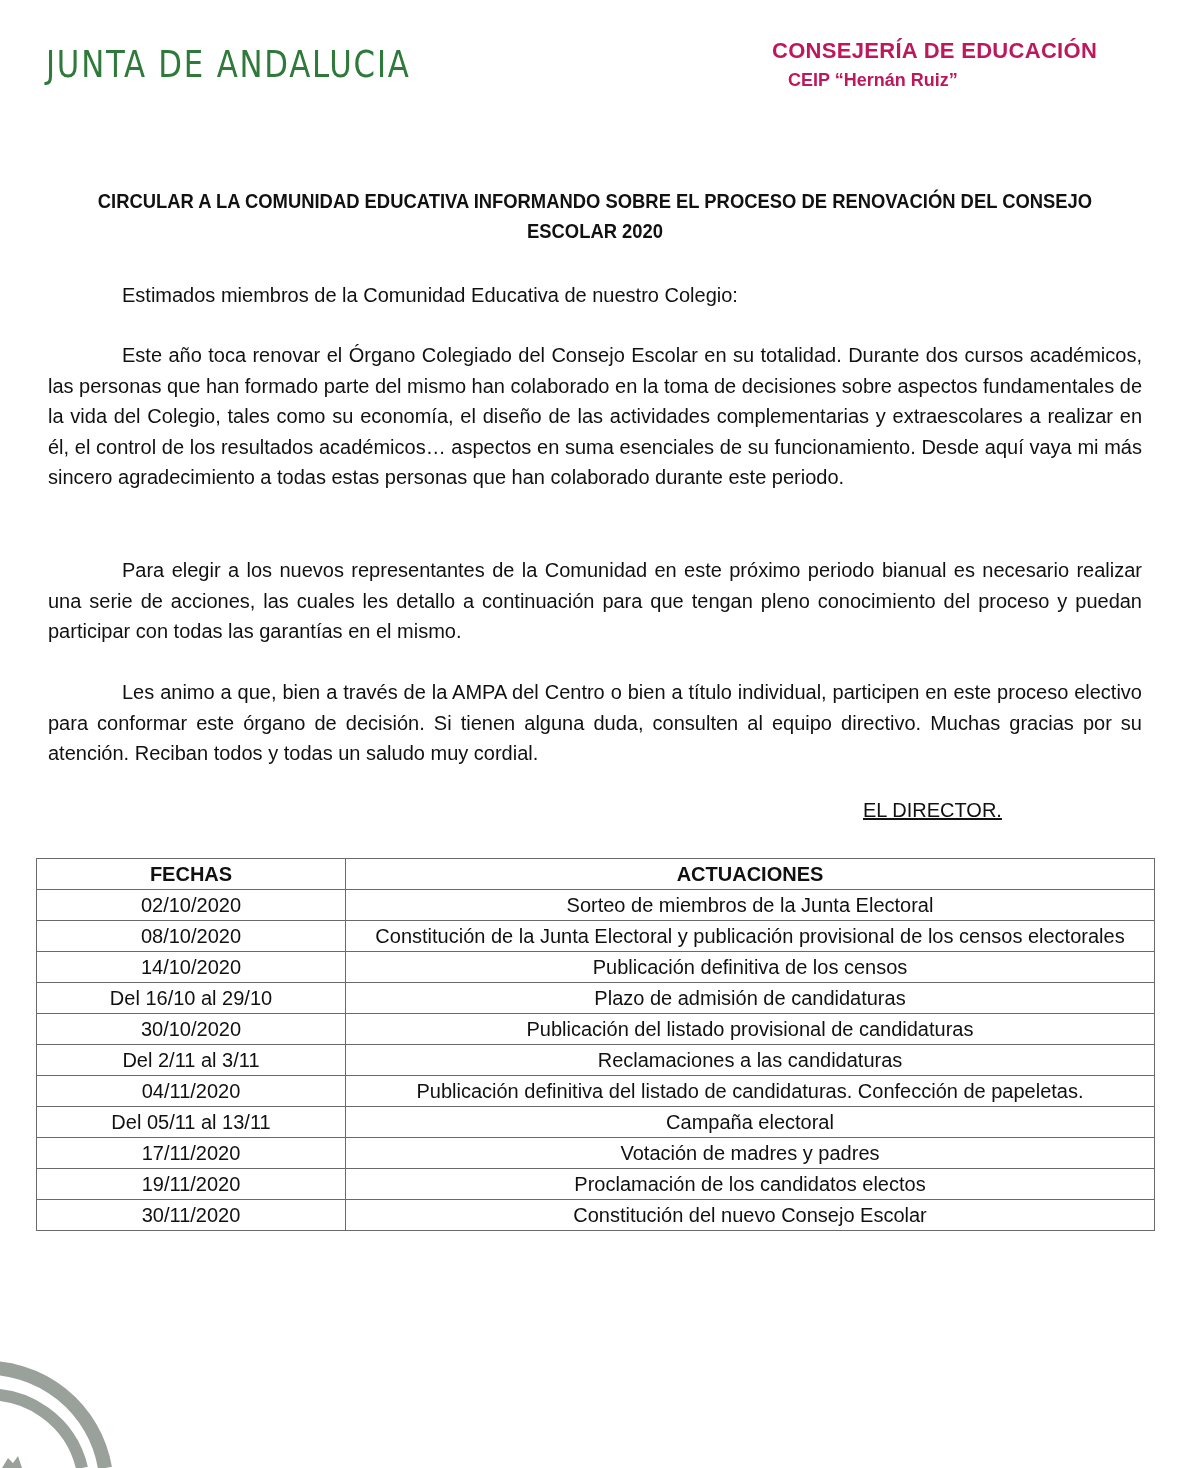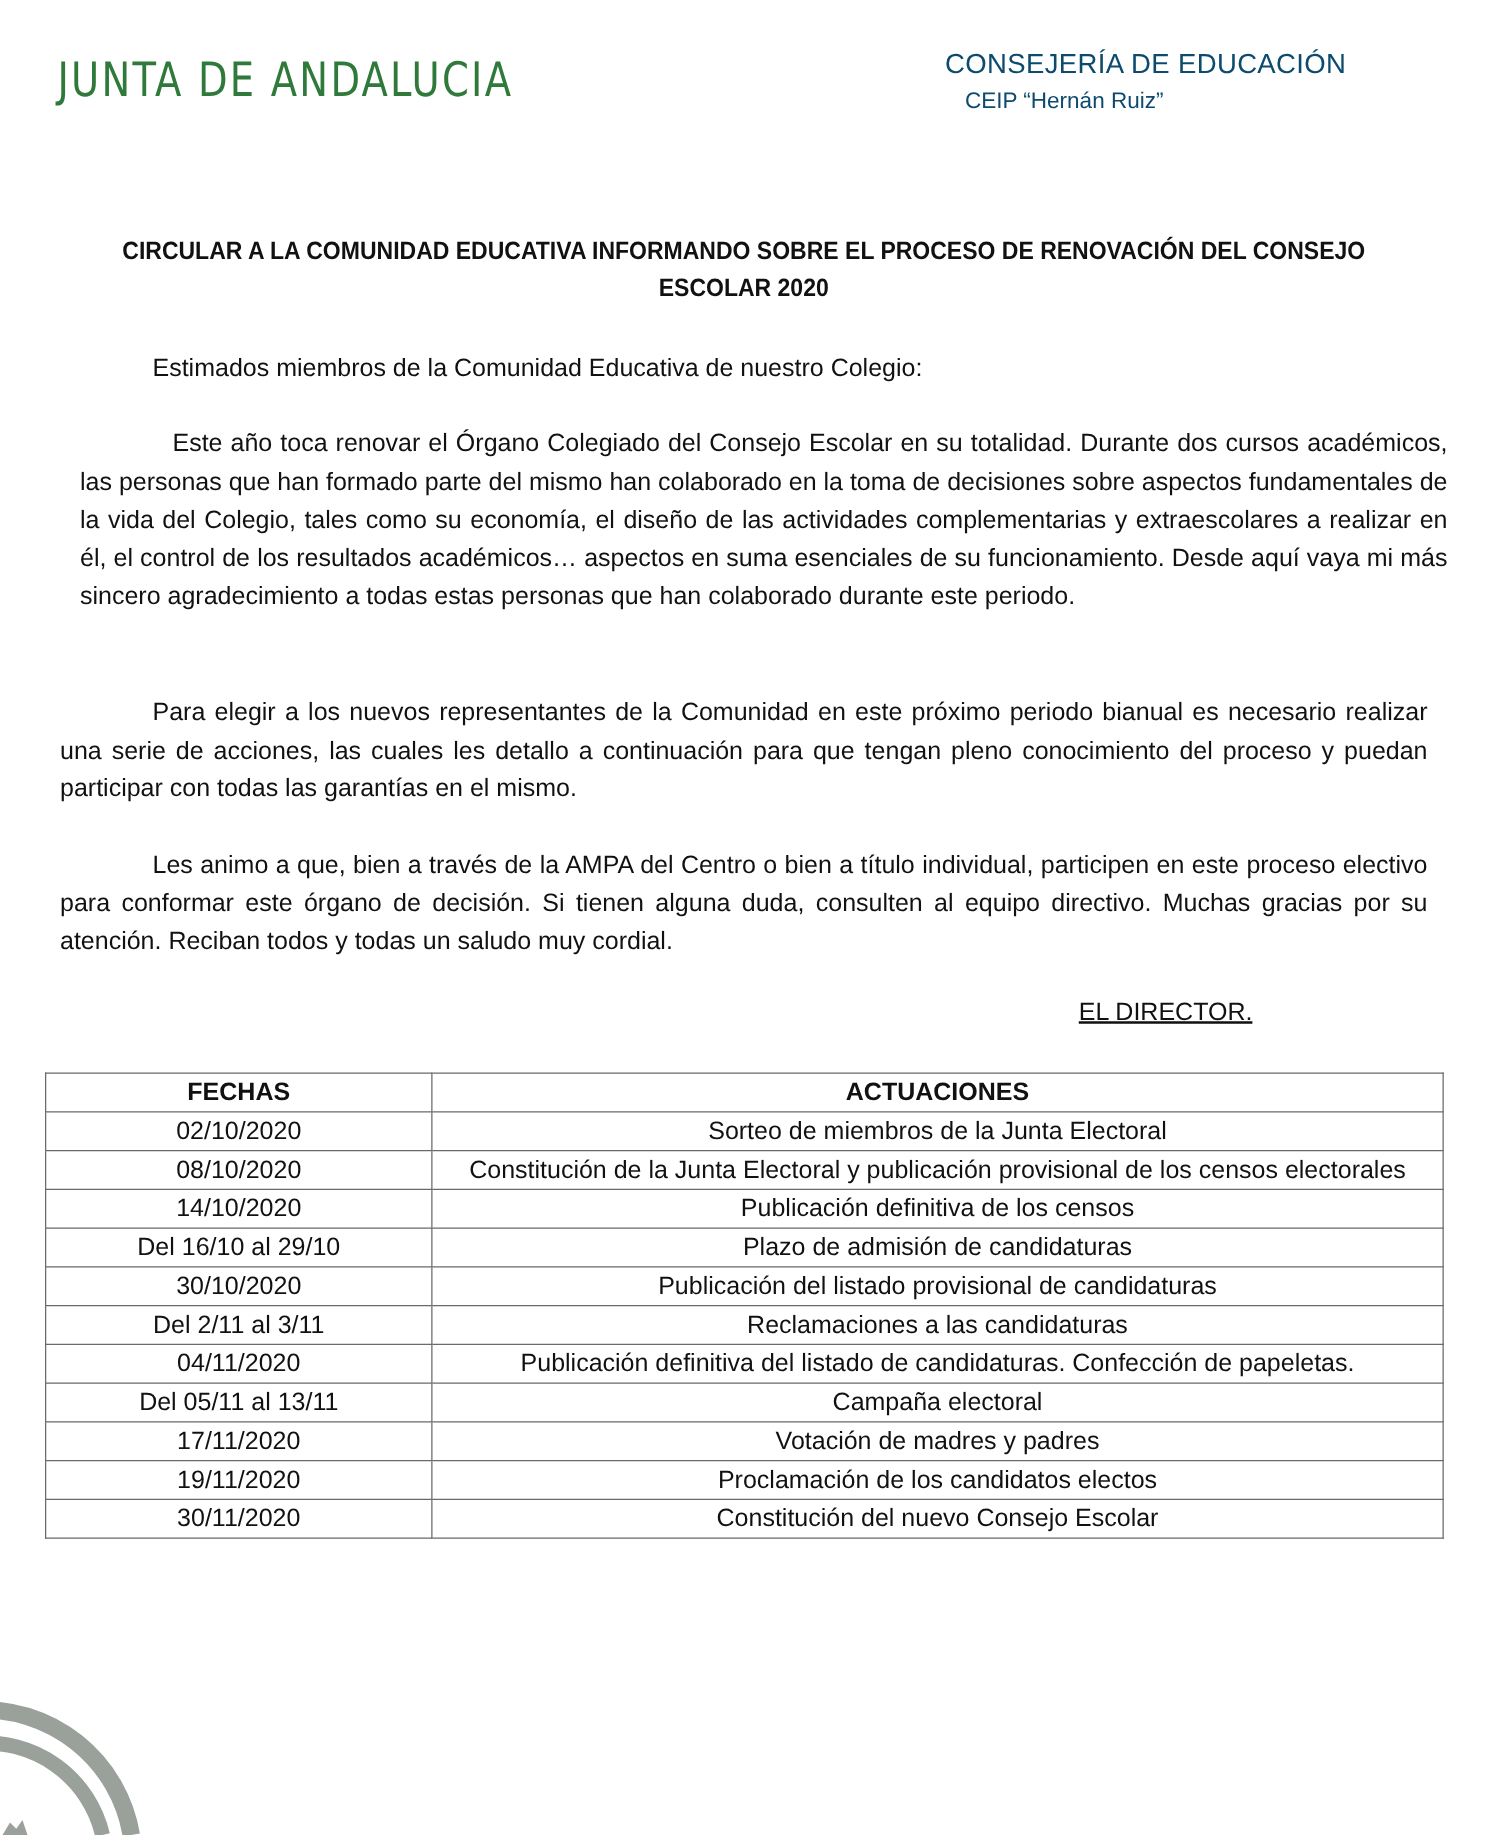--- a/index.html
+++ b/index.html
@@ -1,27 +1,27 @@
 <!DOCTYPE html>
 <html><head>
 <meta charset="utf-8">
 <style>
   html, body { margin: 0; padding: 0; background: #ffffff; }
   body { width: 1198px; height: 1468px; position: relative; overflow: hidden;
          font-family: "Liberation Sans", sans-serif; color: #111; }
   .logo-left { position: absolute; left: 46px; top: 42px; font-family: "DejaVu Sans Condensed", "DejaVu Sans", sans-serif;
                font-size: 38px; letter-spacing: 2px; color: #2f7a3a; font-weight: normal; transform: scaleX(0.9); transform-origin: left; }
-  .logo-right { position: absolute; left: 756px; top: 38px; color: #0c4a6e; font-weight: normal; }
+  .logo-right { position: absolute; left: 772px; top: 38px; color: #be185d; font-weight: bold; }
   .logo-right .l1 { font-size: 22px; letter-spacing: 0.3px; }
   .logo-right .l2 { font-size: 18px; margin-top: 6px; margin-left: 16px; }
   .title { position: absolute; left: 48px; width: 1094px; top: 186px; text-align: center; font-weight: bold;
            font-size: 20px; line-height: 30px; transform: scaleX(0.92); }
   .para { position: absolute; left: 48px; width: 1094px; font-size: 20px; line-height: 30.5px; text-align: justify; }
   .para .indent { display: inline-block; width: 74px; }
-  .p0 { top: 280px; } .p1 { top: 340px; margin-left: 16px; } .p2 { top: 555px; } .p3 { top: 677px; }
+  .p0 { top: 280px; } .p1 { top: 340px; } .p2 { top: 555px; } .p3 { top: 677px; }
   .signature { position: absolute; left: 863px; top: 799px; font-size: 20px; text-decoration: underline; }
   table { position: absolute; left: 36px; top: 858px; width: 1119px; border-collapse: collapse; font-size: 20px; }
   td, th { border: 1.5px solid #6a6a6a; text-align: center; padding: 0 6px; line-height: 30px; }
   th { font-weight: bold; }
   td.date { width: 296px; }
   .arcs { position: absolute; left: 0; top: 1350px; }
 </style>
 </head>
 <body>
 

